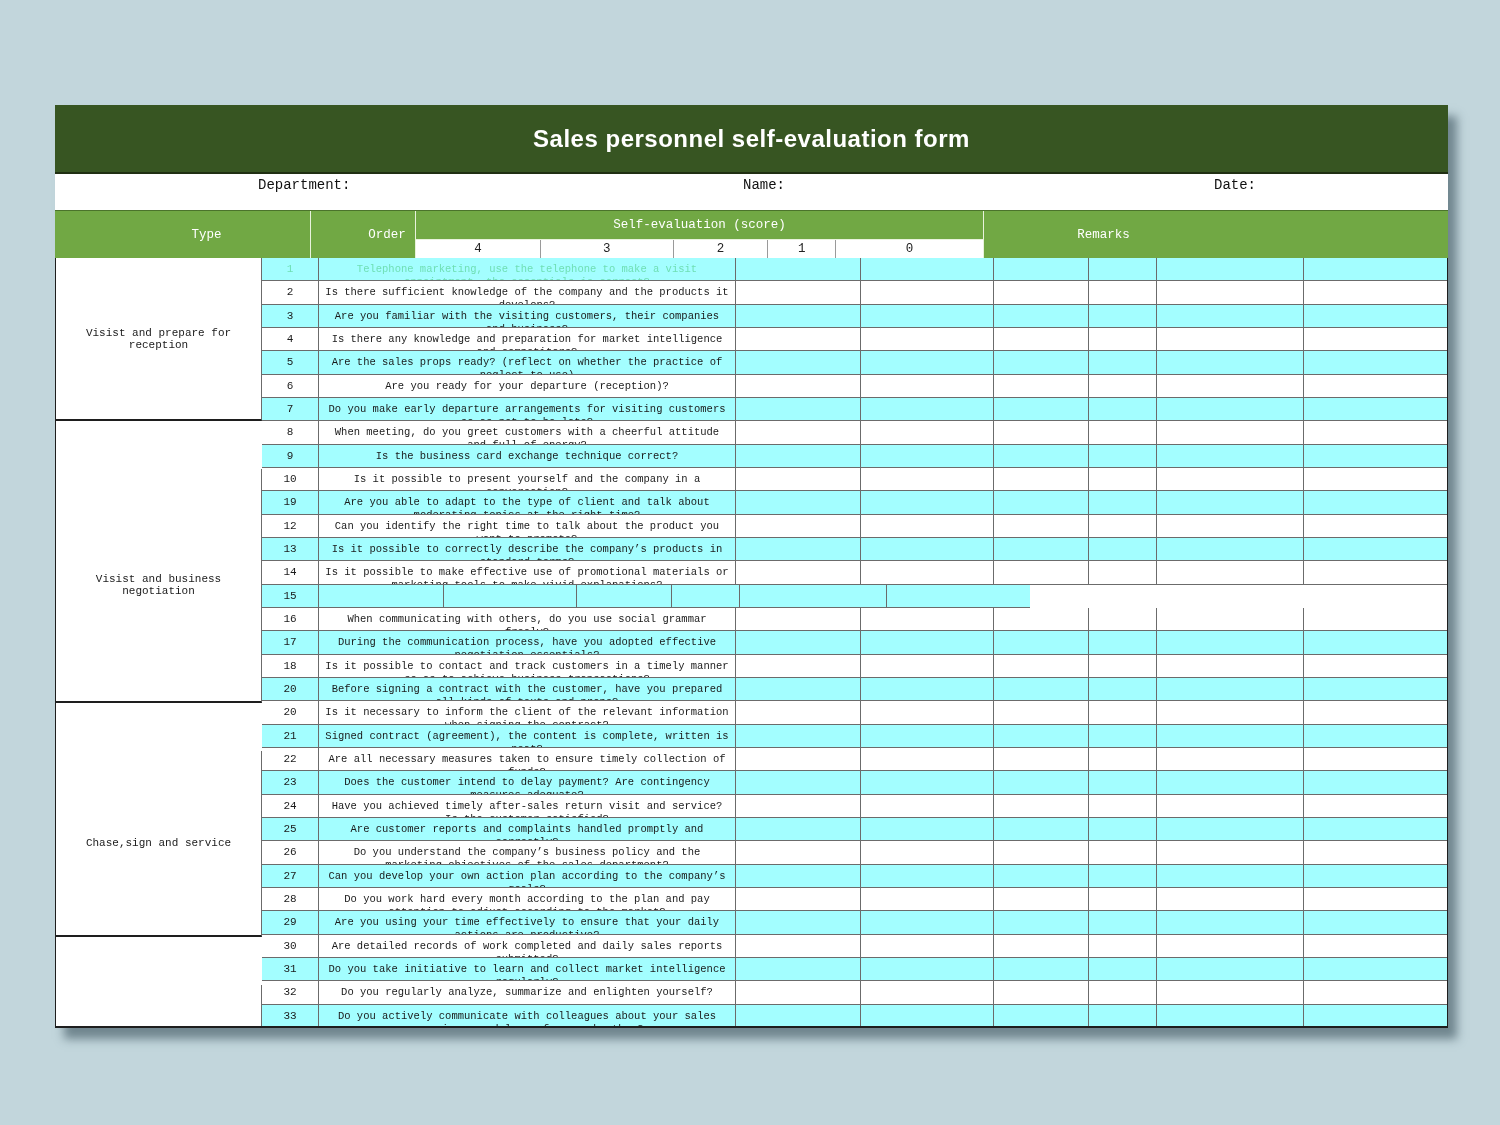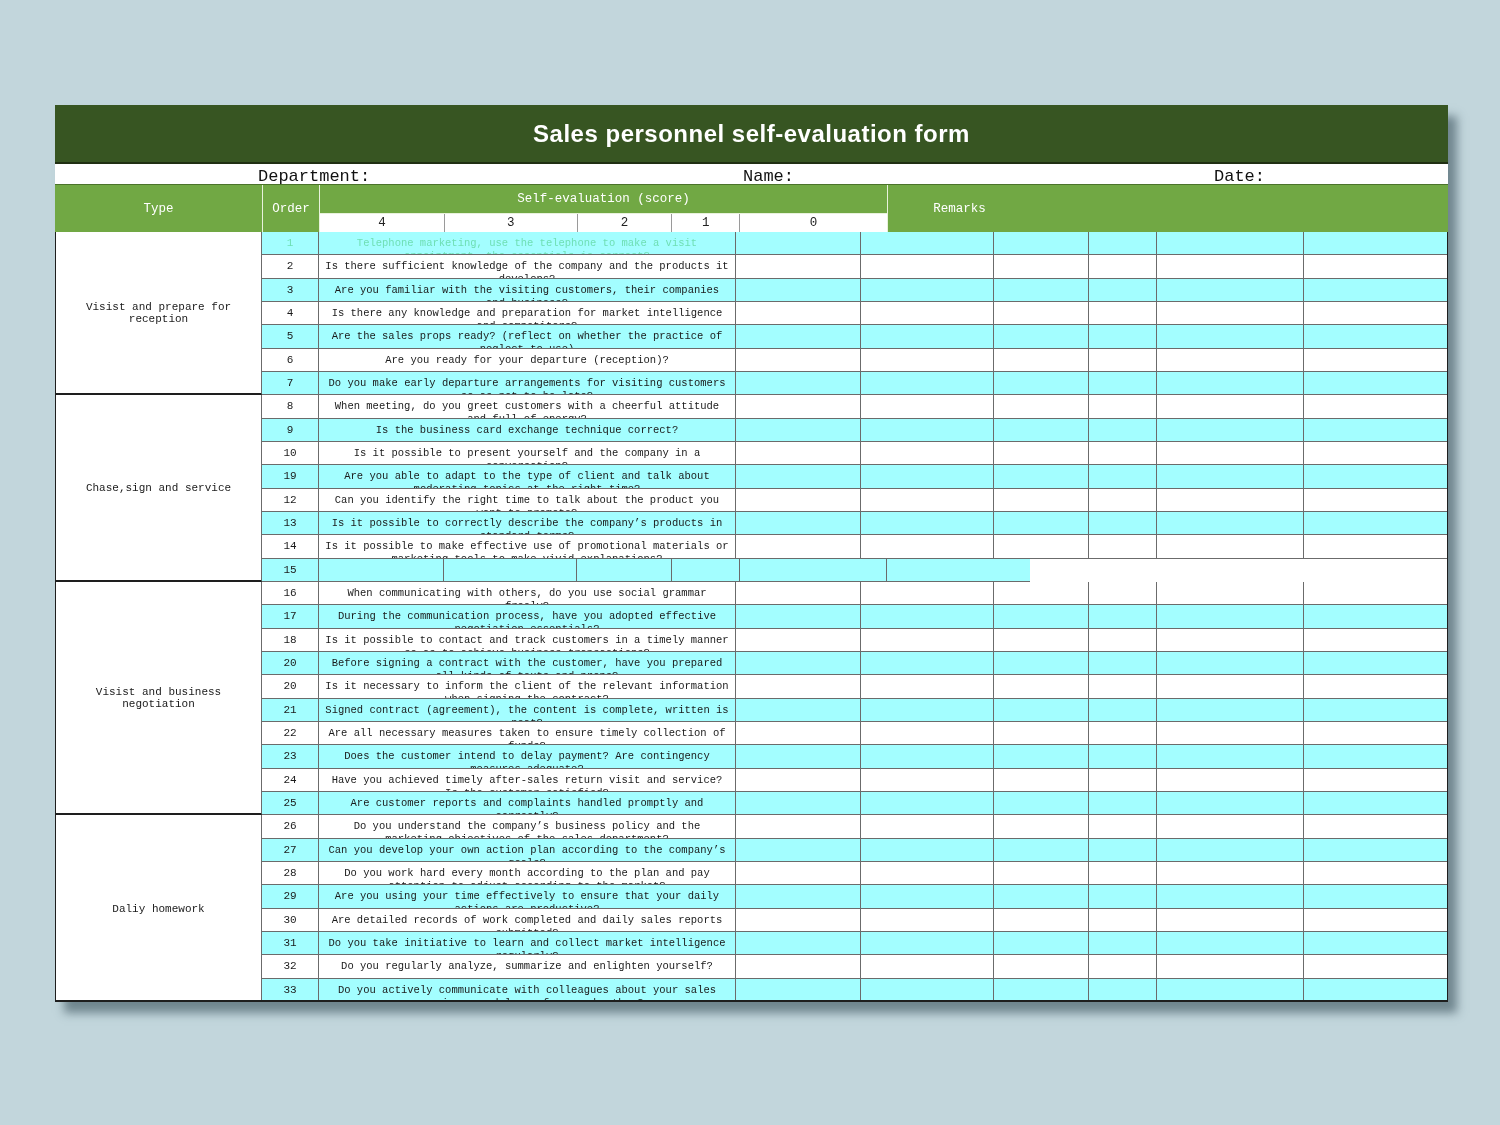--- a/index.html
+++ b/index.html
@@ -3,37 +3,37 @@
 <meta charset="utf-8">
 <style>
   :root{
     --title-bar:#375522; --header-green:#71a844; --row-cyan:#a3feff; --row-white:#ffffff;
     --faint-text:#6fdfb4; --page-bg:#c2d6dc; --grid:#6b6b6b; --grid-dark:#1e1e1e;
   }
   *{margin:0;padding:0;box-sizing:border-box;}
   html,body{width:1500px;height:1125px;}
   body{background:var(--page-bg);font-family:"Liberation Mono","DejaVu Sans Mono",monospace;position:relative;overflow:hidden;}
   .sheet{position:absolute;left:55px;top:105px;width:1393px;box-shadow:9px 11px 9px rgba(45,70,80,.55);}
-  .title-bar{height:59px;background:var(--title-bar);display:flex;align-items:center;justify-content:center;border-bottom:2px solid #202f12;}
+  .title-bar{height:69px;background:var(--title-bar);display:flex;align-items:center;justify-content:center;border-bottom:2px solid #202f12;}
   .title-bar h1{color:#fff;font-family:"Liberation Sans","DejaVu Sans",sans-serif;font-weight:bold;font-size:24px;letter-spacing:.5px;}
-  .info-row{height:20px;background:#fff;position:relative;font-size:17px;color:#111;}
+  .info-row{height:36px;background:#fff;position:relative;font-size:14px;color:#111;}
   .info-row span{position:absolute;top:3px;}
   .info-dept{left:203px;} .info-name{left:688px;} .info-date{left:1159px;}
   .header{height:48px;display:flex;background:var(--header-green);color:#fff;font-size:12.5px;border-top:1px solid #4b732b;}
-  .hcell{display:flex;align-items:center;justify-content:center;border-right:1px solid #e8f2dc;}
+  .hcell{display:flex;align-items:center;justify-content:center;border-right:1px solid #e8f2dc;margin-left:48px;}
   .h-type{width:208px;} .h-order{width:57px;} .h-items{width:417px;}
   .h-score{width:568px;display:flex;flex-direction:column;border-right:1px solid #e8f2dc;}
   .h-score-top{height:36px;display:flex;align-items:center;justify-content:center;border-bottom:1px solid #e8f2dc;}
   .h-score-nums{height:22px;display:flex;background:#fff;color:#222;font-size:12.5px;}
   .h-num{display:flex;align-items:center;justify-content:center;border-right:1px solid #9a9a9a;}
   .h-num:last-child{border-right:none;}
   .w-s4{width:125px;} .w-s3{width:133px;} .w-s2{width:95px;} .w-s1{width:68px;} .w-s0{width:147px;} 
   .h-remarks{width:143px;border-right:none;}
   .tbody{display:flex;height:770px;overflow:hidden;border-left:1px solid var(--grid-dark);border-right:1px solid var(--grid-dark);border-bottom:2px solid var(--grid-dark);background:#fff;}
-  .type-col{width:208px;display:flex;flex-direction:column;}
+  .type-col{width:208px;display:flex;flex-direction:column;gap:48px;}
   .type-cell{background:#fff;border-right:1px solid var(--grid);border-bottom:2px solid var(--grid-dark);display:flex;align-items:center;justify-content:center;text-align:center;font-size:11px;color:#1a1a1a;padding:0 6px;}
   .type-cell:last-child{border-bottom:none;}
   .rows{width:1185px;display:flex;flex-direction:column;}
   .row{display:flex;height:23.333px;flex:0 0 23.333px;}
   .row.cyan .cell{background:var(--row-cyan);}
   .row.white .cell{background:var(--row-white);}
   .cell{border-right:1px solid var(--grid);border-bottom:1px solid var(--grid);height:100%;}
   .cell:last-child{border-right:none;}
   .order-cell{width:57px;display:flex;align-items:center;justify-content:center;font-size:11px;color:#1a1a1a;}
   .item-cell{width:417px;display:flex;justify-content:center;overflow:hidden;padding:5px 4px 0 4px;}
@@ -69,22 +69,22 @@
         <div class="h-num w-s1">1</div>
         <div class="h-num w-s0">0</div>
       </div>
     </div>
     <div class="hcell h-remarks">Remarks</div>
   </div>
 
   <div class="tbody">
     <div class="type-col">
         <div class="type-cell" style="height: 163.331px; flex: 0 0 163.331px;">Visist and prepare for reception</div>
+        <div class="type-cell" style="height: 233.33px; flex: 0 0 233.33px;">Visist and business negotiation</div>
         <div class="type-cell" style="height: 186.664px; flex: 0 0 186.664px;">Chase,sign and service</div>
-        <div class="type-cell" style="height: 233.33px; flex: 0 0 233.33px;">Visist and business negotiation</div>
         <div class="type-cell" style="height: 186.664px; flex: 0 0 186.664px;">Daliy homework</div>
       </div>
     <div class="rows">
         <div class="row cyan faint">
           <div class="cell order-cell">1</div>
           <div class="cell item-cell">
             <div class="item-text">Telephone marketing, use the telephone to make a visit appointment, the essentials is correct?</div>
           </div>
           <div class="cell score-cell s4"></div>
           <div class="cell score-cell s3"></div>

